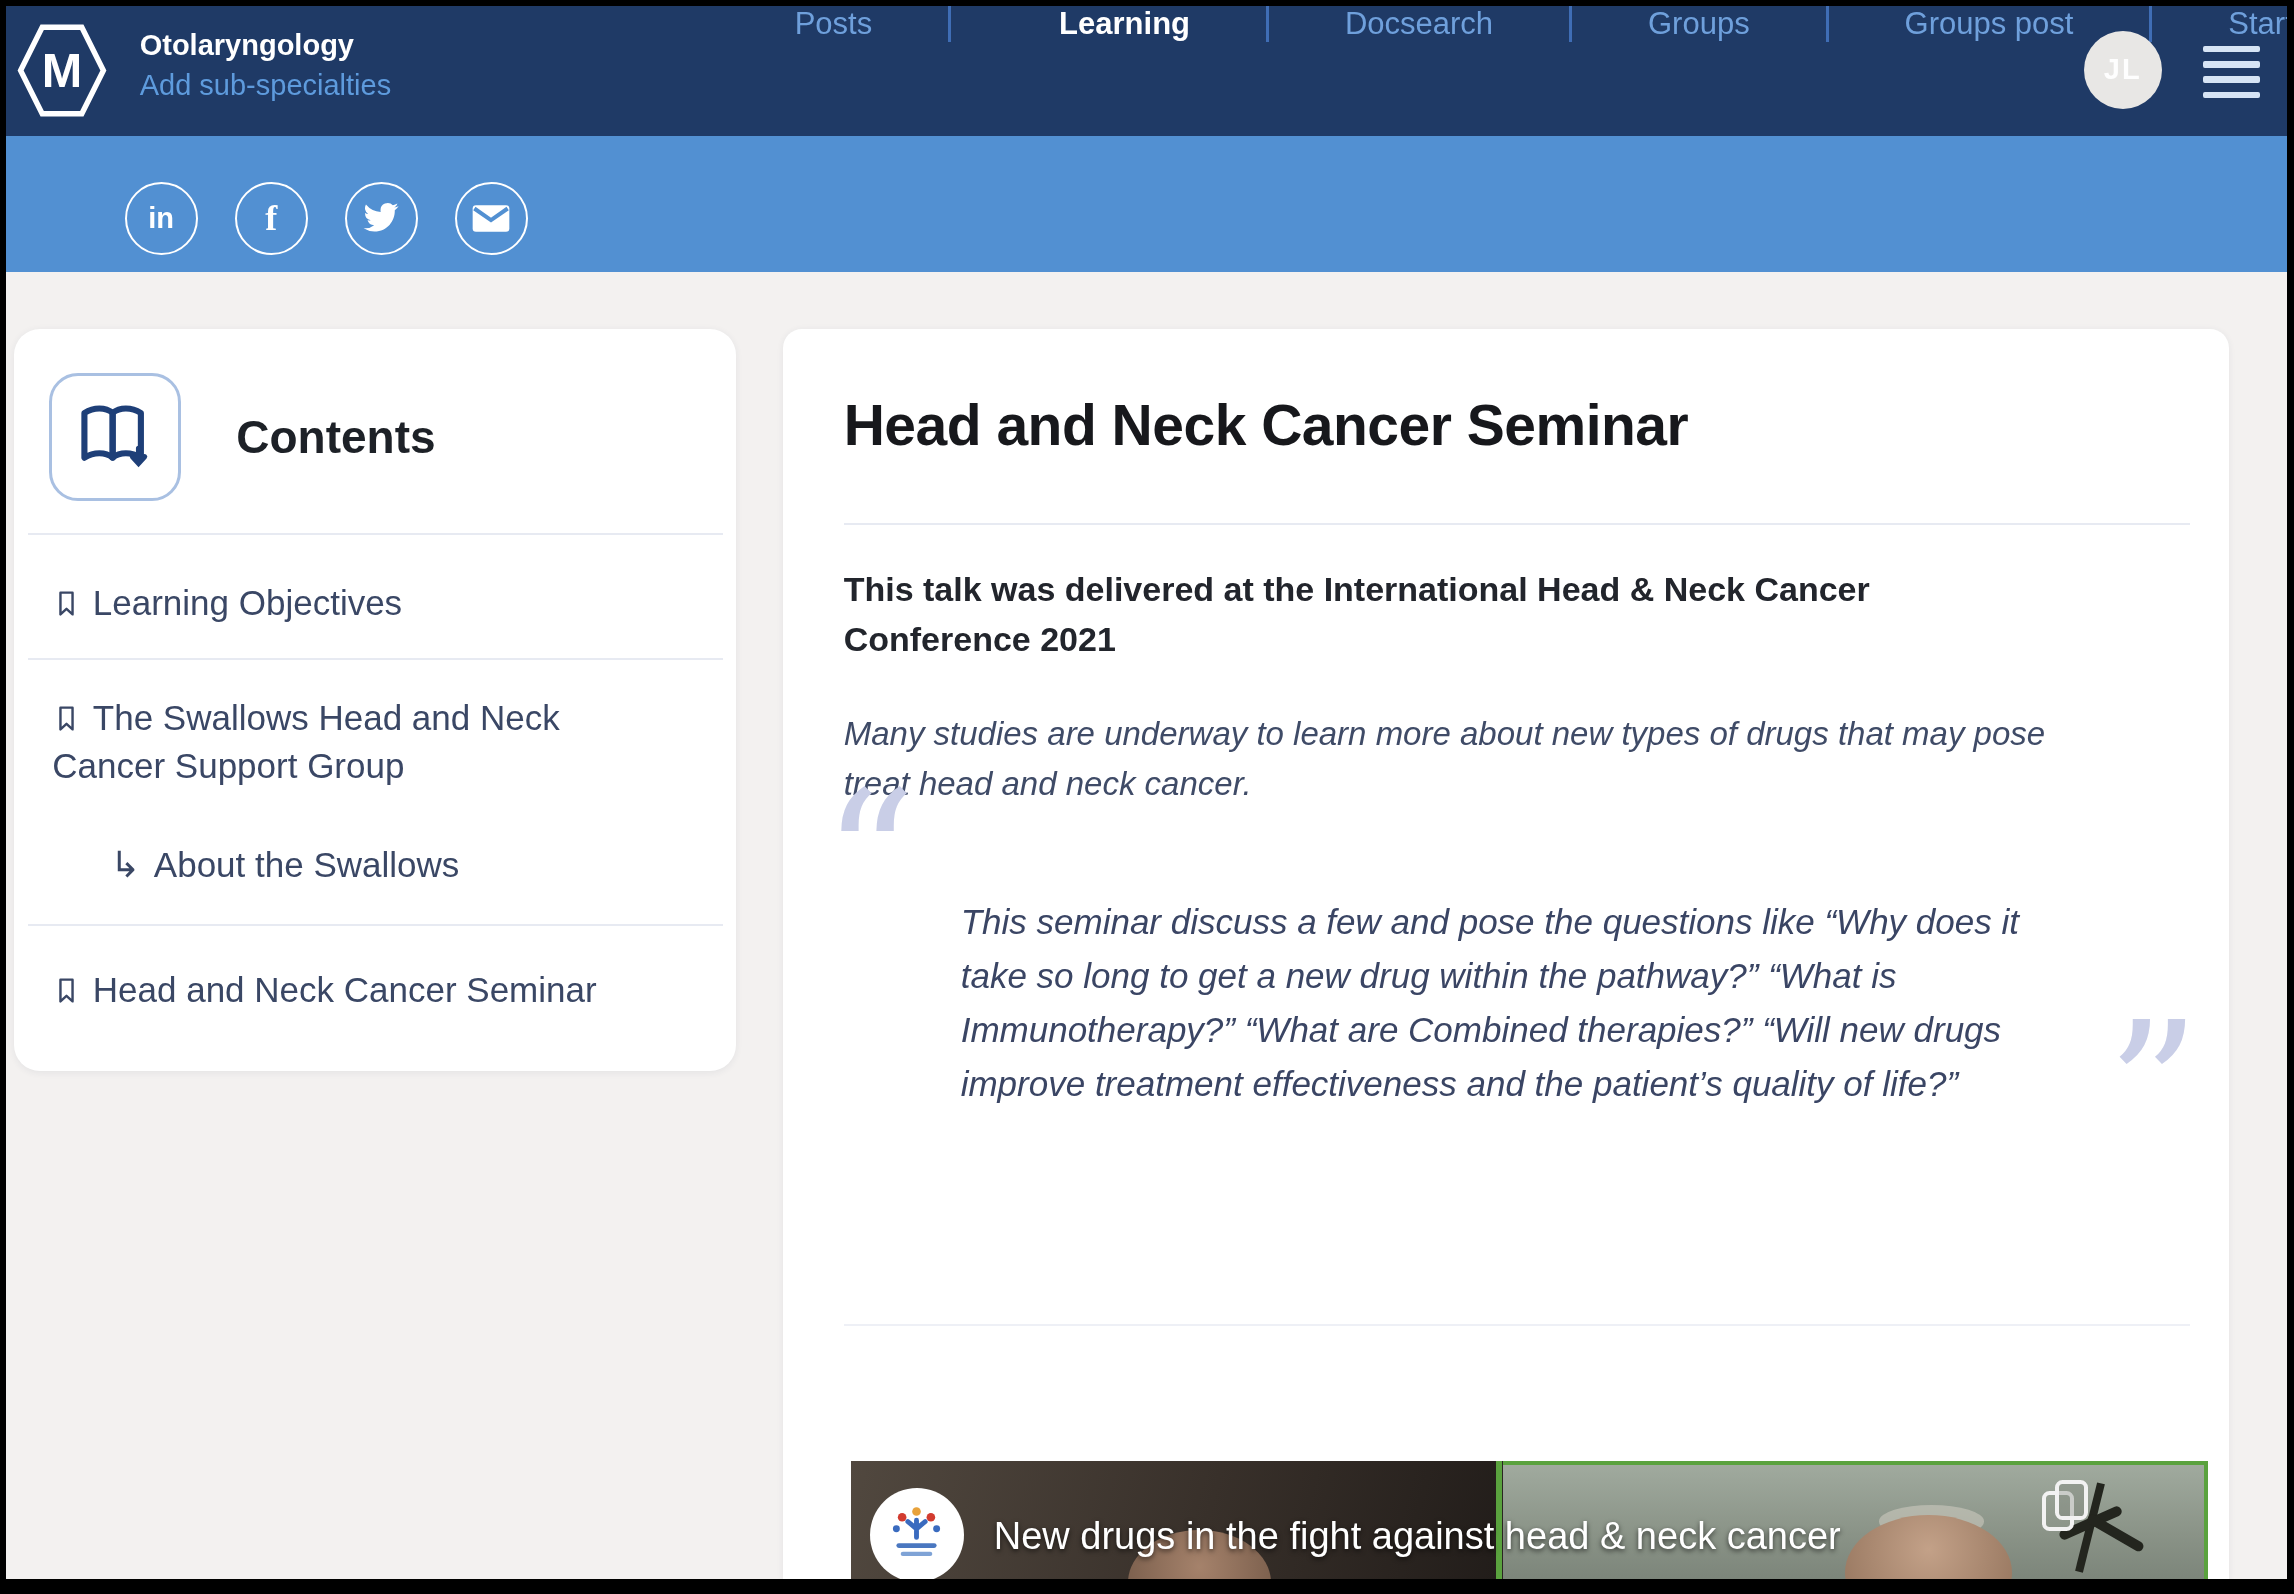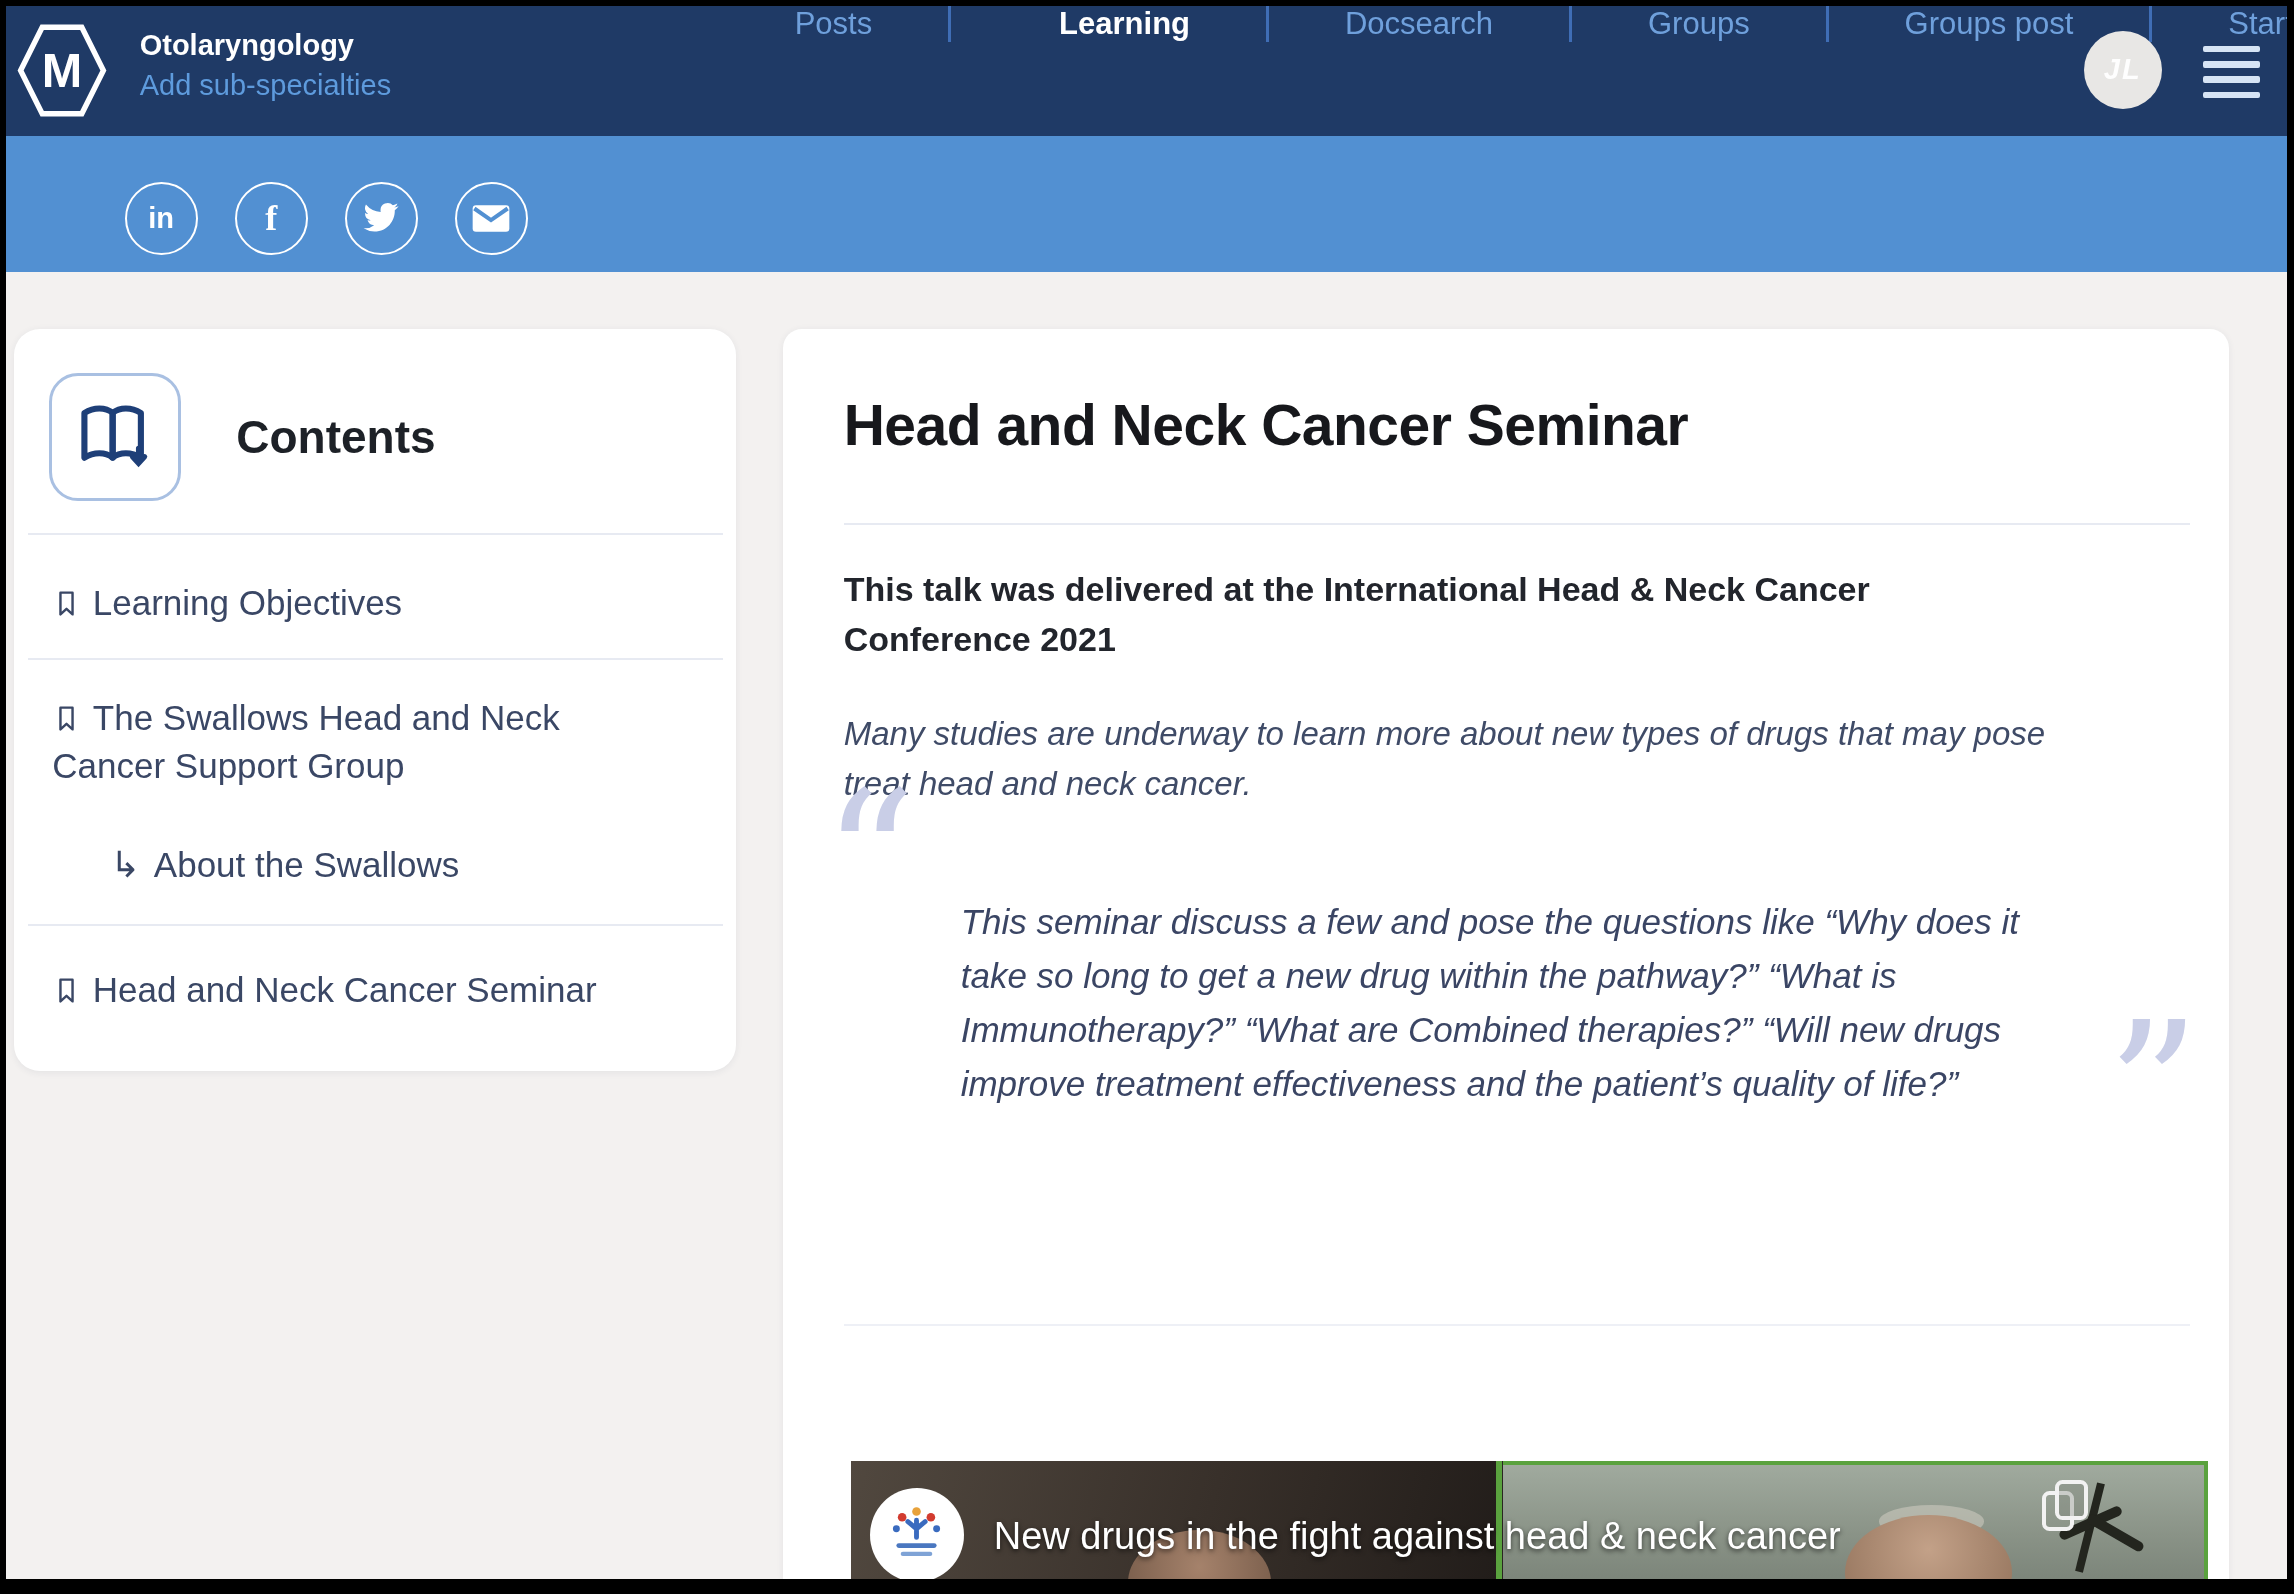--- a/index.html
+++ b/index.html
@@ -16,21 +16,21 @@
   .logo-hex{position:absolute;left:11.5px;top:7.6px;}
   .brand{position:absolute;left:134px;top:25px;line-height:1;}
   .brand .specialty{font-size:29px;font-weight:bold;color:#ffffff;}
   .brand .subspec{font-size:29px;color:#5e9bdd;margin-top:11.5px;}
   .nav-links{position:absolute;left:755px;top:0;height:95px;display:flex;align-items:flex-start;gap:42px;}
   .nav-link{font-size:31px;color:#6fa0dc;padding:0 34px;cursor:pointer;white-space:nowrap;}
   .nav-link.active{color:#ffffff;font-weight:bold;margin-left:32px;}
   .nav-sep{width:2.9px;height:36px;background:#3f6db5;}
   .avatar{position:absolute;left:2078px;top:25px;width:78px;height:78px;border-radius:50%;
     background:#e8e7e5;display:flex;align-items:center;justify-content:center;
-    color:rgba(255,255,255,.95);font-size:29px;font-weight:bold;letter-spacing:1.9px;font-style:italic;}
+    color:rgba(255,255,255,.95);font-size:29px;font-weight:bold;letter-spacing:1.9px;}
   .hamburger{position:absolute;left:2197px;top:40px;width:57px;display:flex;flex-direction:column;gap:8.6px;cursor:pointer;}
   .hamburger i{display:block;height:6.7px;background:#d6e4f5;border-radius:1.9px;}
   
   .sharebar{position:absolute;left:0;top:130px;width:100%;height:136px;background:#5290d2;}
   .share-icons{position:absolute;left:119px;top:46px;display:flex;gap:37px;}
   .icon-circle{width:73px;height:73px;border:2.9px solid #fff;border-radius:50%;box-sizing:border-box;
     display:flex;align-items:center;justify-content:center;color:#fff;cursor:pointer;}
   .glyph-in{font-size:29px;font-weight:bold;}
   .glyph-f{font-size:36px;font-weight:bold;font-family:"Liberation Serif",serif;}
   

